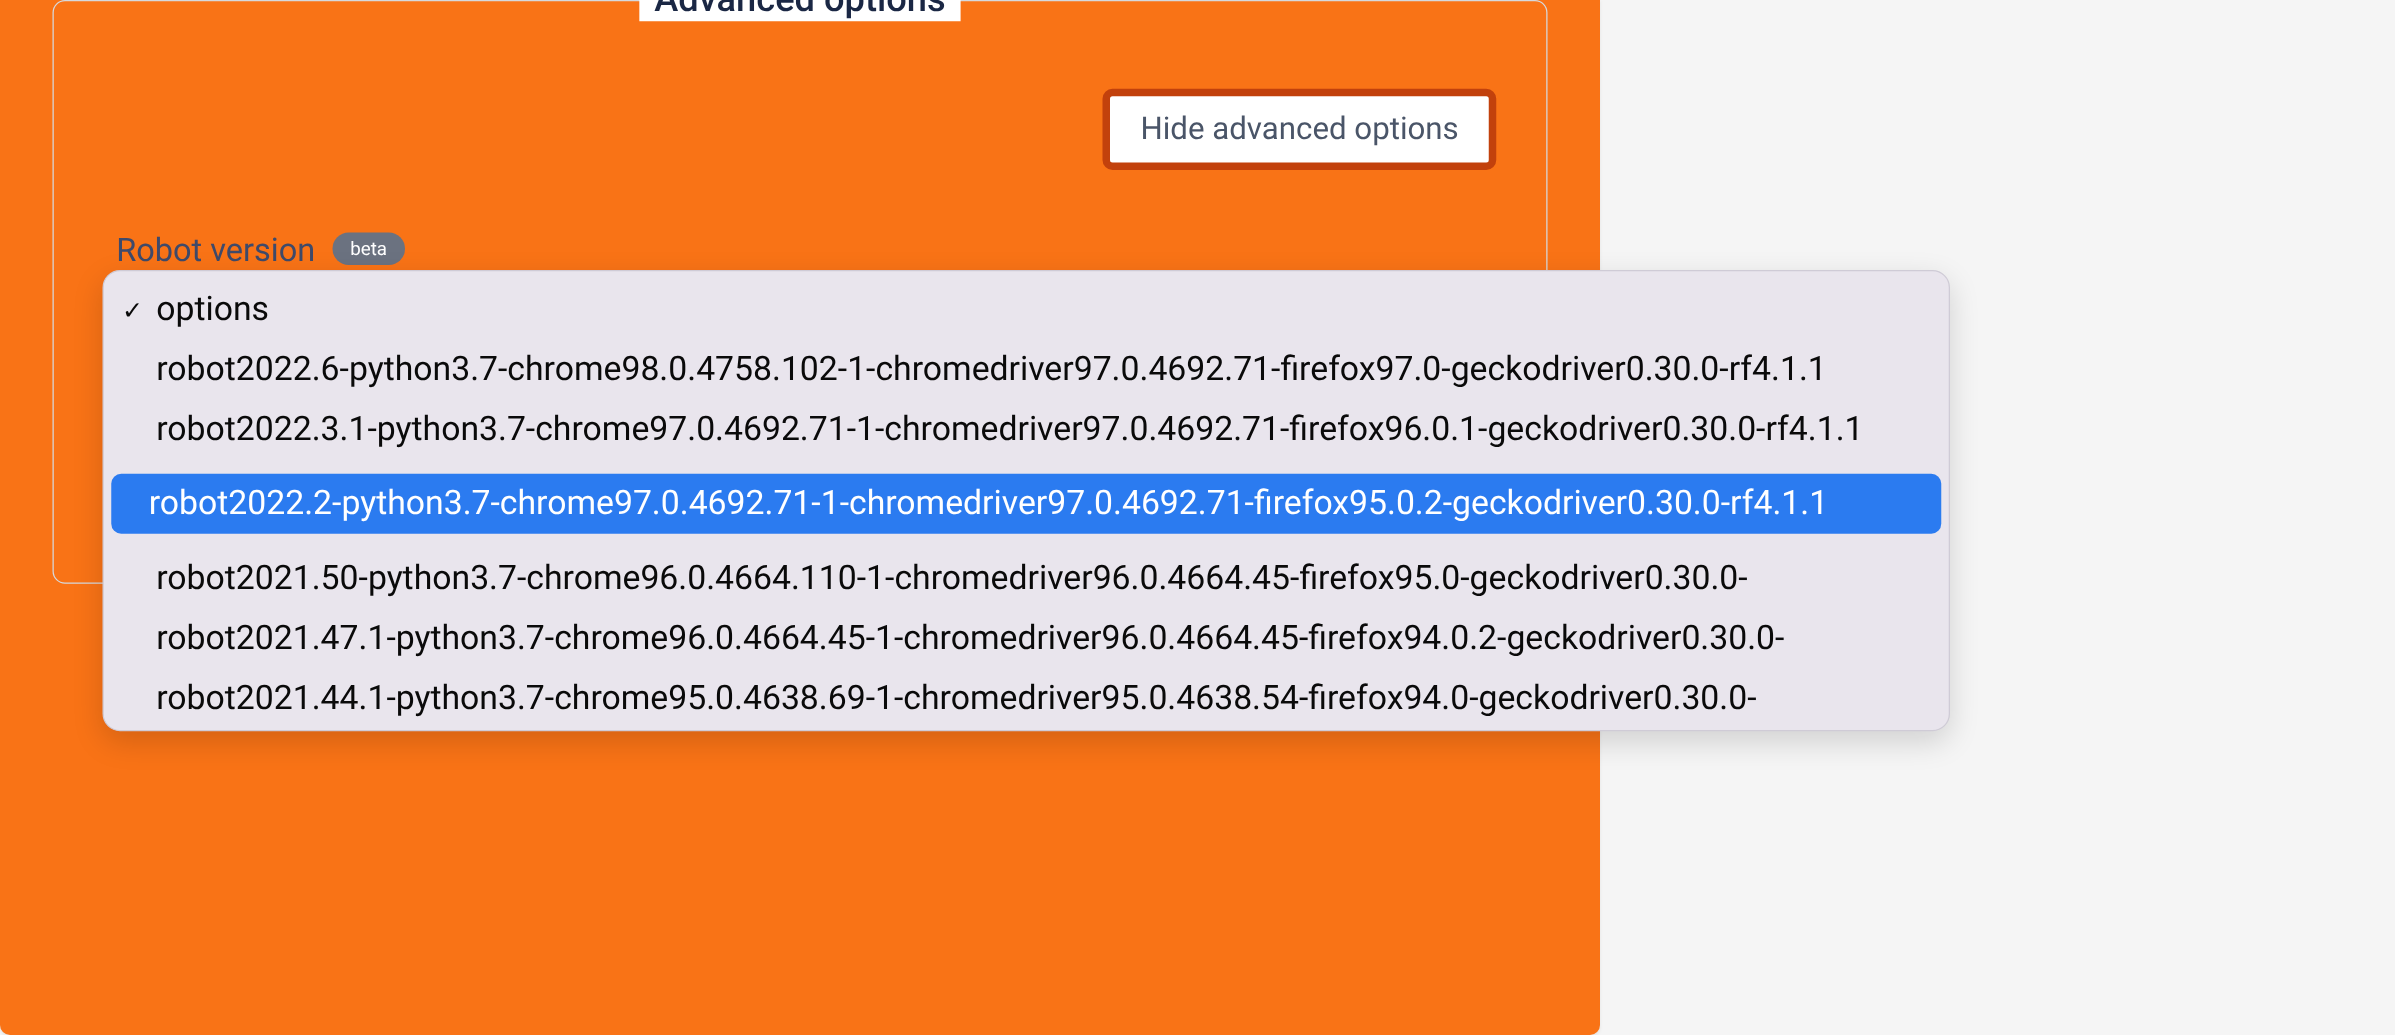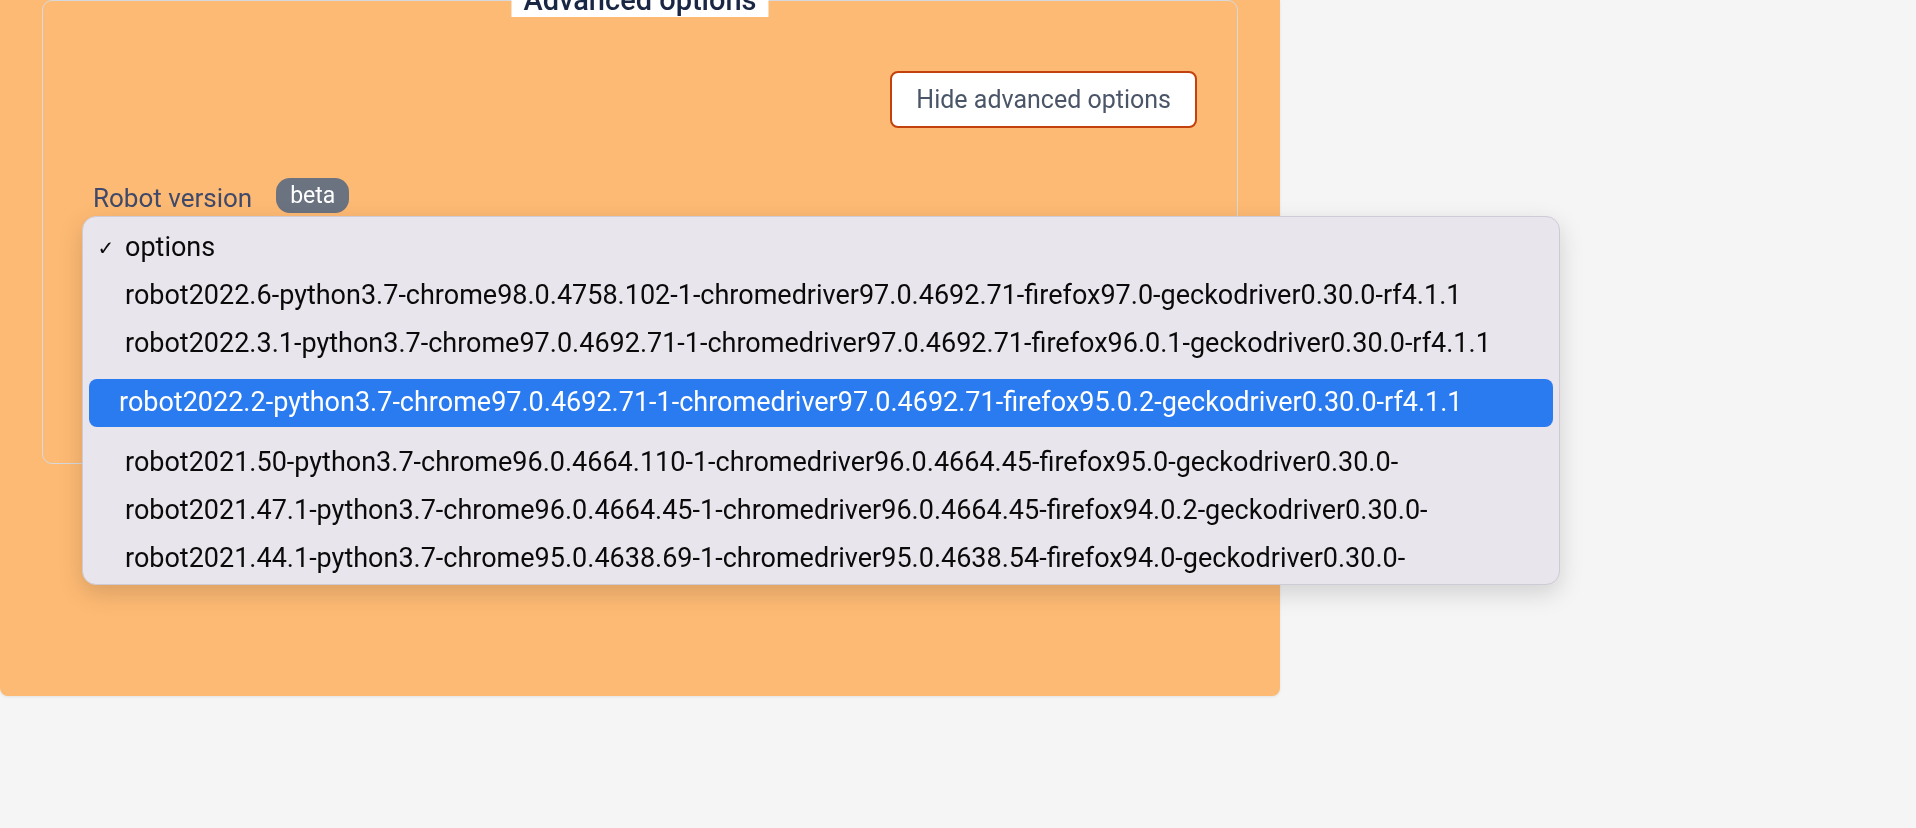--- a/index.html
+++ b/index.html
@@ -8,23 +8,23 @@
       padding: 0;
     }
     body {
       font-family: -apple-system, BlinkMacSystemFont, "Segoe UI", Roboto, Helvetica, Arial, sans-serif;
       background: #f5f5f5;
       width: 1916px;
       height: 828px;
       overflow: hidden;
     }
     .page-container {
-      background: #fdba74;
+      background: #f97316;
       width: 1280px;
-      height: 696px;
+      height: 828px;
       position: relative;
       border-radius: 0 0 8px 8px;
       box-shadow: 0 1px 3px rgba(0,0,0,0.08);
     }
     .fieldset-wrapper {
       position: absolute;
       left: 42px;
       top: 0;
       width: 1196px;
       border: 1px solid #d6d9dd;
@@ -41,47 +41,47 @@
       font-size: 29px;
       font-weight: 500;
       color: #1a2744;
     }
     .hide-btn-row {
       display: flex;
       justify-content: flex-end;
       padding: 70px 40px 0 40px;
     }
     .hide-btn {
-      border: 2px solid #c2410c;
+      border: 6px solid #c2410c;
       background: #ffffff;
       color: #4a5568;
       font-size: 25px;
       padding: 12px 24px;
       border-radius: 8px;
       cursor: pointer;
       font-family: inherit;
     }
     .field-row {
       padding: 50px 50px 0 50px;
     }
     .field-label {
       display: flex;
-      align-items: flex-end;
-      gap: 24px;
+      align-items: flex-start;
+      gap: 14px;
       margin-bottom: 6px;
     }
     .field-label-text {
       color: #3f4a6a;
       font-size: 26px;
       font-weight: 400;
     }
     .beta-badge {
       background: #6b7280;
       color: #ffffff;
-      font-size: 23px;
+      font-size: 15px;
       padding: 4px 14px;
       border-radius: 14px;
       font-weight: 400;
     }
     .select-underline {
       height: 4px;
       width: 1108px;
       background: linear-gradient(to right, #2d9d3f 0%, #2d9d3f 3%, #8fb8e8 3%, #8fb8e8 100%);
       border-radius: 2px;
       margin-top: 4px;

